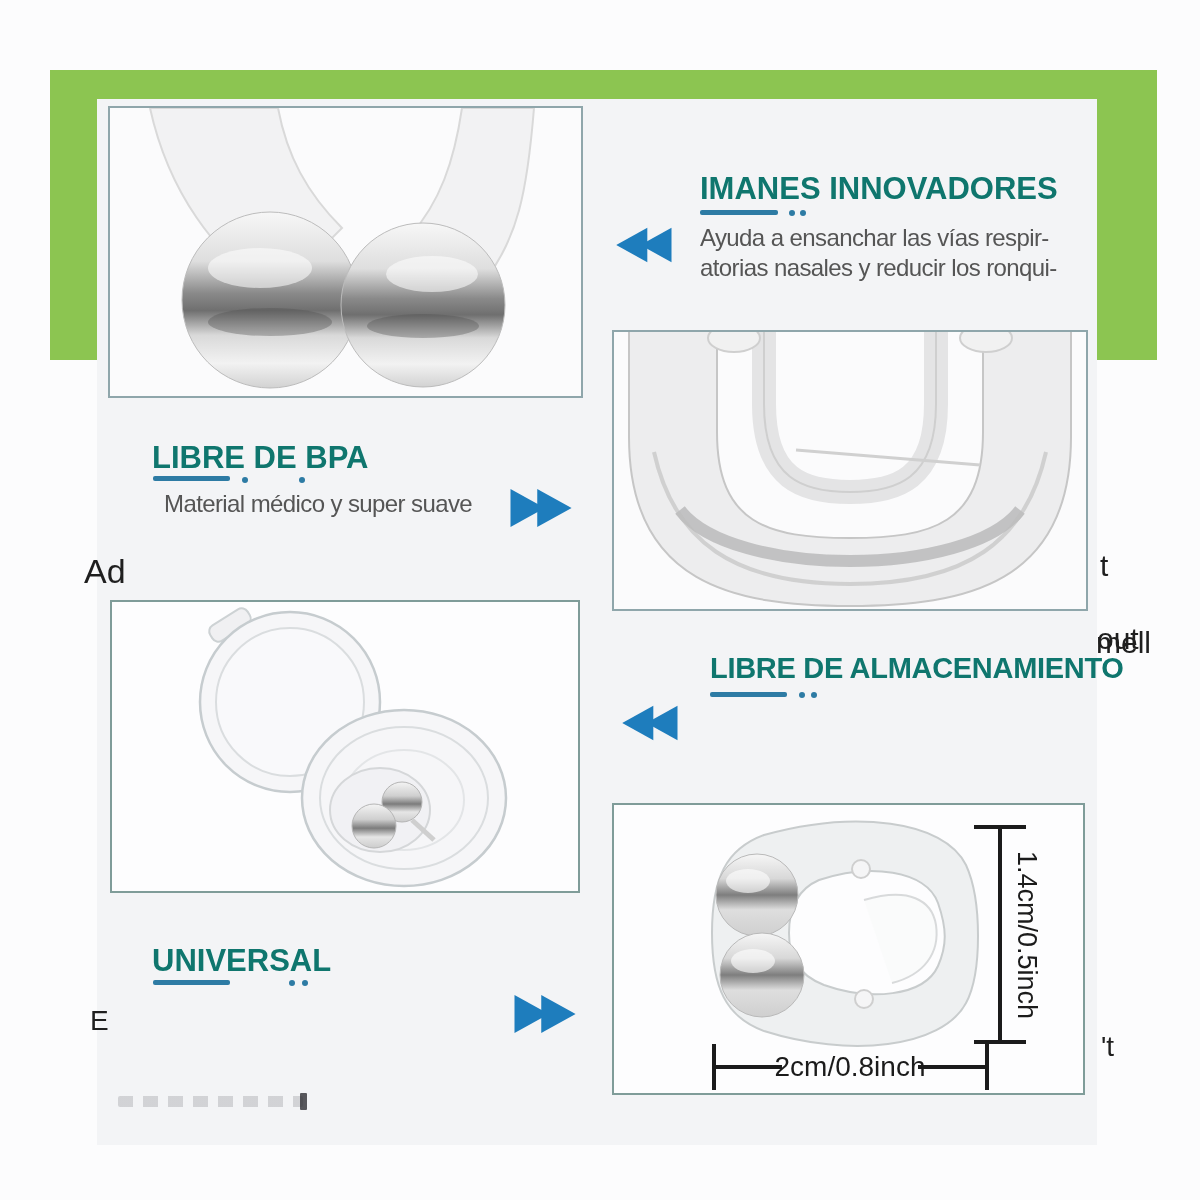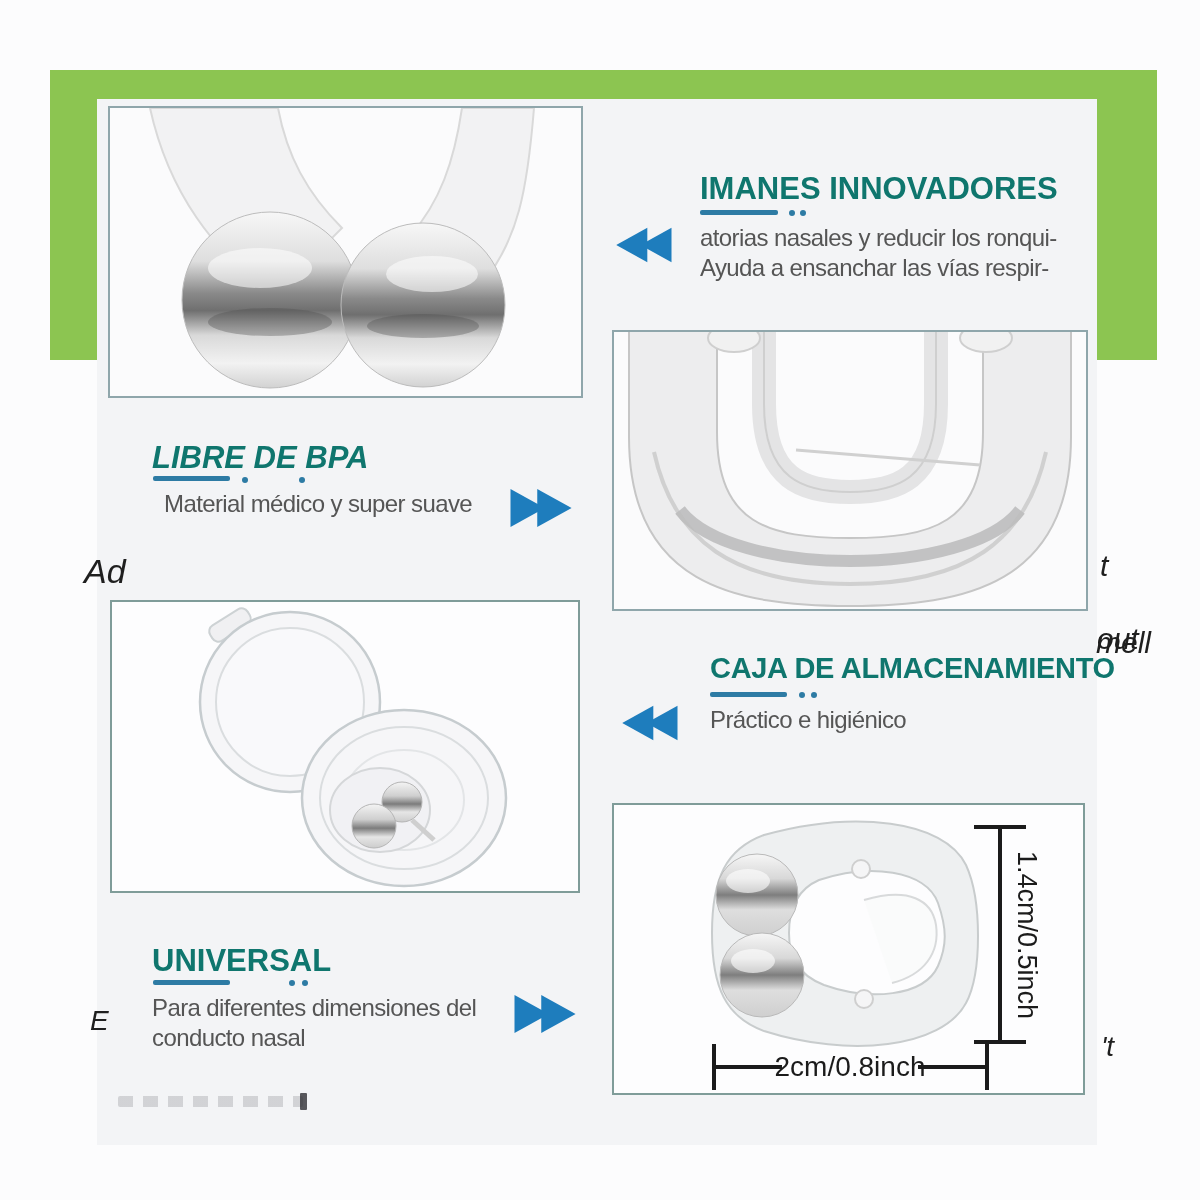--- a/index.html
+++ b/index.html
@@ -7,21 +7,21 @@
   .stage{position:relative;width:1200px;height:1200px;background:#fcfcfd;overflow:hidden;}
   .green-band{position:absolute;left:50px;top:70px;width:1107px;height:290px;background:#8cc551;}
   .panel{position:absolute;left:97px;top:99px;width:1000px;height:1046px;background:#f3f4f6;}
   .photo-box{position:absolute;background:#fbfbfc;border:2px solid #8fa6ab;box-sizing:border-box;}
   .photo-box svg{display:block;width:100%;height:100%;}
   .sec-title{position:absolute;font-weight:bold;font-size:31px;color:#0f766e;letter-spacing:0px;white-space:nowrap;}
   .sec-underline{position:absolute;height:5px;background:#2d7ba4;border-radius:2px;}
   .sec-dot{position:absolute;width:6px;height:6px;border-radius:50%;background:#2d7ba4;}
   .sec-body{position:absolute;font-size:24px;letter-spacing:-0.6px;line-height:30px;color:#555555;white-space:nowrap;}
   .arrows{position:absolute;}
-  .fragment{position:absolute;color:#1f1f1f;font-size:30px;white-space:nowrap;font-style:italic;}
+  .fragment{position:absolute;color:#1f1f1f;font-size:30px;white-space:nowrap;}
   .ghost-line{position:absolute;left:118px;top:1096px;width:185px;height:11px;opacity:.35;
     background:repeating-linear-gradient(90deg, rgba(70,70,78,.55) 0 15px, rgba(0,0,0,0) 15px 25px);border-radius:2px;}
   .ghost-tick{position:absolute;left:300px;top:1093px;width:7px;height:17px;background:rgba(35,35,40,.75);border-radius:1px;}
 </style>
 </head>
 <body>
 
 <div class="stage">
 
   <div class="green-band"></div>
@@ -125,60 +125,53 @@
       <text transform="translate(404,130) rotate(90)" text-anchor="middle" font-size="27" fill="#1b1b1b" font-family="Liberation Sans, sans-serif">1.4cm/0.5inch</text>
       <text x="236" y="271" text-anchor="middle" font-size="28" fill="#1b1b1b" font-family="Liberation Sans, sans-serif">2cm/0.8inch</text>
     </svg>
   </div>
 
   <div class="sec-title" style="left:700px;top:171px;">IMANES INNOVADORES</div>
   <div class="sec-underline" style="left:700px;top:210px;width:78px;"></div>
   <div class="sec-dot" style="left:789px;top:210px;"></div>
   <div class="sec-dot" style="left:800px;top:210px;"></div>
   <div class="sec-body" style="left:700px;top:223px;">
+    <div>Ayuda a ensanchar las vías respir-</div>
     <div>atorias nasales y reducir los ronqui-</div>
-    <div>Ayuda a ensanchar las vías respir-</div>
   </div>
   <svg class="arrows" style="left:612px;top:226px;" width="62" height="38" viewBox="0 0 70 44">
     <polygon points="68,2 68,42 32,22" fill="#1e7dbd"></polygon>
     <polygon points="40,2 40,42 4,22" fill="#1e7dbd"></polygon>
   </svg>
 
-  <div class="sec-title" style="left:152px;top:440px;font-style:italic;">LIBRE DE BPA</div>
+  <div class="sec-title" style="left:152px;top:440px;">LIBRE DE BPA</div>
   <div class="sec-underline" style="left:153px;top:476px;width:77px;"></div>
   <div class="sec-dot" style="left:242px;top:477px;"></div>
   <div class="sec-dot" style="left:299px;top:477px;"></div>
   <div class="sec-body" style="left:152px;top:489px;margin-left:12px;">
     <div>Material médico y super suave</div>
   </div>
   <svg class="arrows" style="left:508px;top:487px;" width="68" height="42" viewBox="0 0 70 44">
     <polygon points="2,2 2,42 38,22" fill="#1e7dbd"></polygon>
     <polygon points="30,2 30,42 66,22" fill="#1e7dbd"></polygon>
   </svg>
 
-  <div class="sec-title" style="left:710px;top:652px;font-size:29px;letter-spacing:-0.3px;">CAJA DE ALMACENAMIENTO</div>
+  <div class="sec-title" style="left:710px;top:652px;font-size:29px;letter-spacing:-0.3px;">LIBRE DE ALMACENAMIENTO</div>
   <div class="sec-underline" style="left:710px;top:692px;width:77px;"></div>
   <div class="sec-dot" style="left:799px;top:692px;"></div>
   <div class="sec-dot" style="left:811px;top:692px;"></div>
-  <div class="sec-body" style="left:710px;top:705px;">
-    <div>Práctico e higiénico</div>
-  </div>
   <svg class="arrows" style="left:618px;top:704px;" width="62" height="38" viewBox="0 0 70 44">
     <polygon points="68,2 68,42 32,22" fill="#1e7dbd"></polygon>
     <polygon points="40,2 40,42 4,22" fill="#1e7dbd"></polygon>
   </svg>
 
   <div class="sec-title" style="left:152px;top:943px;">UNIVERSAL</div>
   <div class="sec-underline" style="left:153px;top:980px;width:77px;"></div>
   <div class="sec-dot" style="left:289px;top:980px;"></div>
   <div class="sec-dot" style="left:302px;top:980px;"></div>
-  <div class="sec-body" style="left:152px;top:993px;">
-    <div>Para diferentes dimensiones del</div>
-    <div>conducto nasal</div>
-  </div>
   <svg class="arrows" style="left:512px;top:993px;" width="68" height="42" viewBox="0 0 70 44">
     <polygon points="2,2 2,42 38,22" fill="#1e7dbd"></polygon>
     <polygon points="30,2 30,42 66,22" fill="#1e7dbd"></polygon>
   </svg>
 
   <div class="fragment" style="left:84px;top:552px;font-size:34px;">Ad</div>
   <div class="fragment" style="left:1100px;top:549px;">t</div>
   <div class="fragment" style="left:1097px;top:588px;margin-top:34px;">out</div>
   <div class="fragment" style="left:1096px;top:626px;text-align:right;">mell</div>
   <div class="fragment" style="left:90px;top:1005px;font-size:28px;">E</div>

